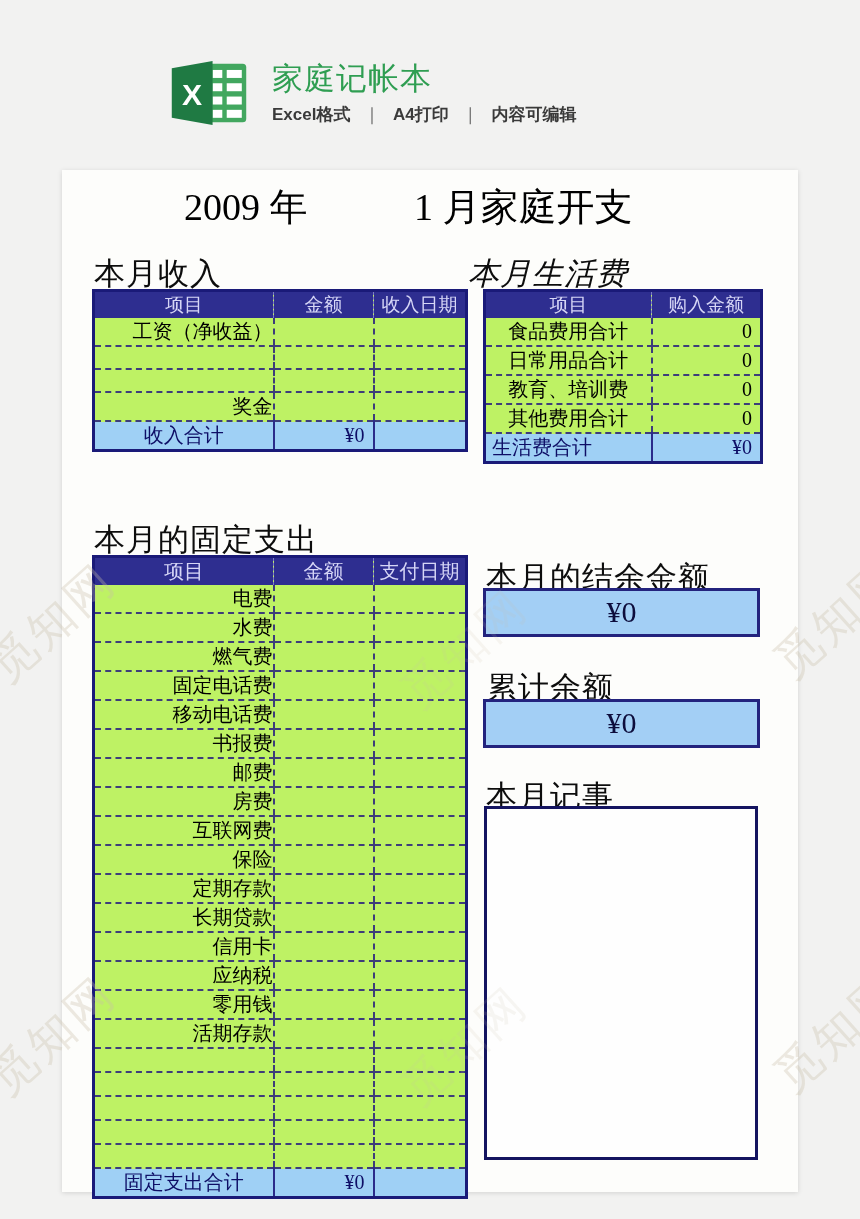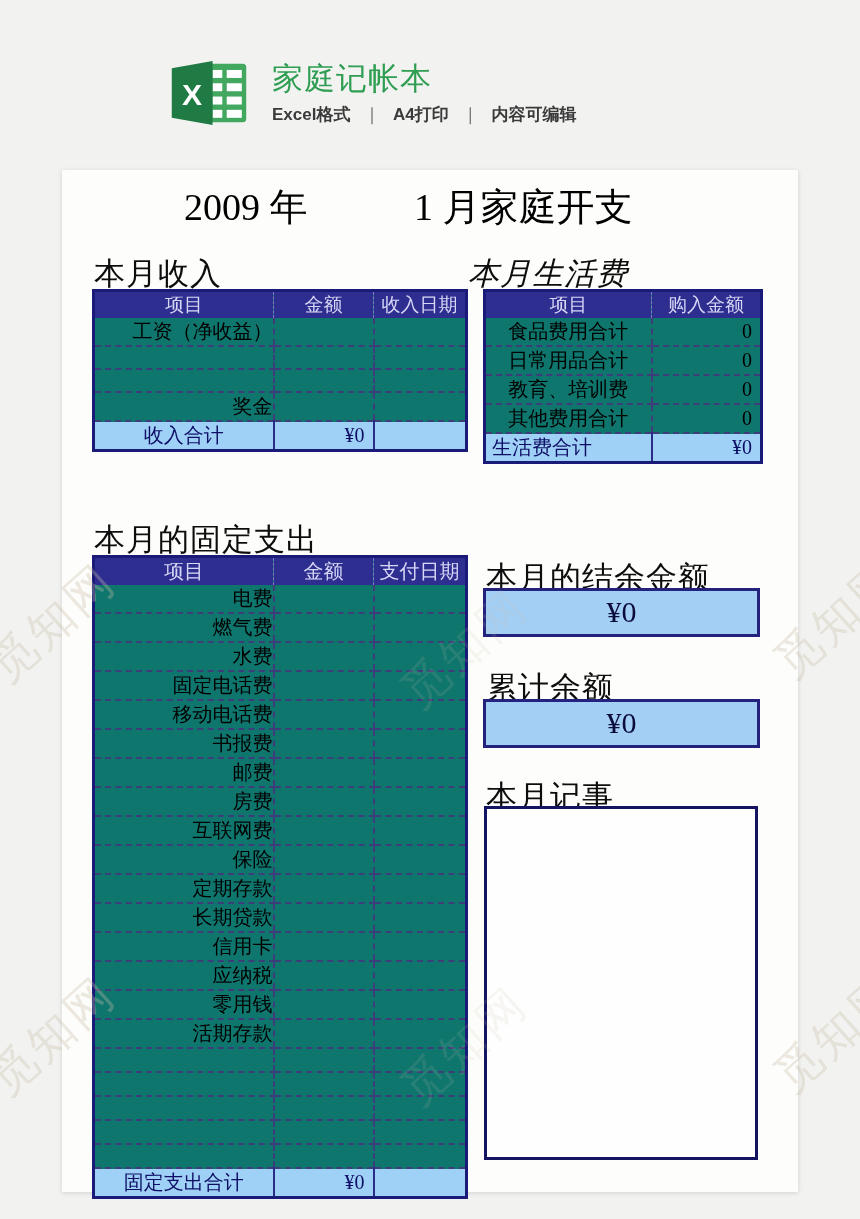--- a/index.html
+++ b/index.html
@@ -35,21 +35,21 @@
   .main-title .yr { position:absolute; left:122px; top:0; }
   .main-title .mo { position:absolute; left:352px; top:0; }
 
   .sec-title { position:absolute; font-size:31px; color:#0d0d0d; letter-spacing:1px; white-space:nowrap; }
 
   
   table.tbl {
     position:absolute;
     border-collapse:collapse;
     table-layout:fixed;
-    background:#0f766e;
+    background:#bef264;
     border:3px solid #1a1a78;
   }
   .tbl thead th {
     background:#2e2e90; color:#d6d6f6; font-weight:normal;
     font-size:19px; text-align:center; overflow:hidden; white-space:nowrap;
   }
   .tbl thead th + th { border-left:1px dashed #7c7cc4; }
   .tbl tbody td {
     border-bottom:2px dashed #3d3d7a;
     font-size:20px; overflow:hidden; white-space:nowrap;
@@ -245,26 +245,26 @@
           <th>支付日期</th>
         </tr>
       </thead>
     <tbody>
         <tr>
           <td class="label">电费</td>
           <td class="num"></td>
           <td class="num"></td>
         </tr>
         <tr>
+          <td class="label">水费</td>
+          <td class="num"></td>
+          <td class="num"></td>
+        </tr>
+        <tr>
           <td class="label">燃气费</td>
-          <td class="num"></td>
-          <td class="num"></td>
-        </tr>
-        <tr>
-          <td class="label">水费</td>
           <td class="num"></td>
           <td class="num"></td>
         </tr>
         <tr>
           <td class="label">固定电话费</td>
           <td class="num"></td>
           <td class="num"></td>
         </tr>
         <tr>
           <td class="label">移动电话费</td>

